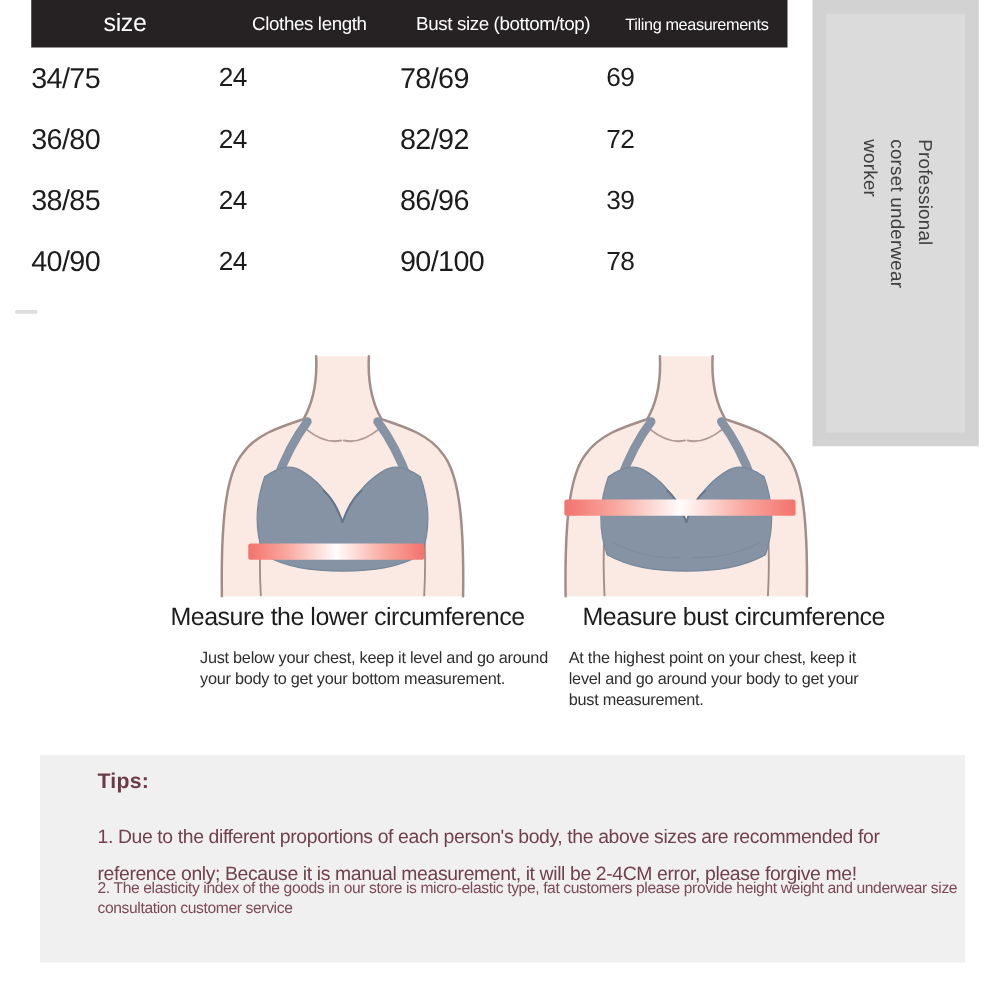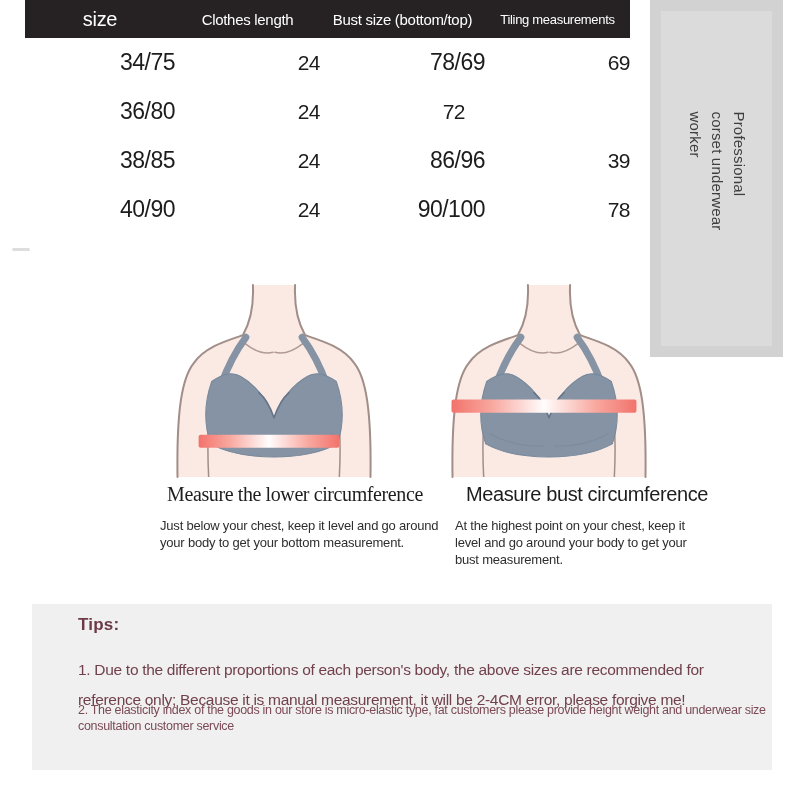--- a/index.html
+++ b/index.html
@@ -13,21 +13,21 @@
     background:#262223; color:#fff; display:flex; align-items:center;
   }
   .tbl-header .hc { text-align:center; letter-spacing:-0.3px; }
   .hc0 { width:150px; font-size:20px; }
   .hc1 { width:145px; font-size:15px; }
   .hc2 { width:165px; font-size:15px; }
   .hc3 { width:145px; font-size:13px; }
 
   .tbl-body { position:absolute; left:25px; top:38px; width:605px; }
   .tbl-row { display:flex; align-items:center; height:49px; color:#1c1c1c; }
-  .tbl-row .c { text-align:right; letter-spacing:-0.5px; }
+  .tbl-row .c { text-align:left; letter-spacing:-0.5px; }
   .c0 { width:150px; font-size:23px; }
   .c1 { width:145px; font-size:21px; }
   .c2 { width:165px; font-size:23px; }
   .c3 { width:145px; font-size:21px; }
 
   .watermark-dash {
     position:absolute; left:12px; top:248px; width:18px; height:3px;
     background:#dedede; border-radius:2px;
   }
 
@@ -48,21 +48,21 @@
   }
 
   
   .fig { position:absolute; width:252px; height:196px; }
   .fig1 { left:148px; top:283px; }
   .fig2 { left:423px; top:283px; }
 
   
   .guide-title { position:absolute; top:483px; width:300px; text-align:center;
     font-size:20px; color:#1d1d1d; letter-spacing:-0.4px; }
-  .gt1 { left:145px;font-family:Liberation Serif, serif; }
+  .gt1 { left:128px; }
   .gt2 { left:437px; }
   .guide-desc { position:absolute; top:517px; font-size:13px; line-height:17px;
     color:#2e2e2e; letter-spacing:-0.2px; }
   .gd1 { left:160px; width:280px; }
   .gd2 { left:455px; width:255px; }
 
   
   .tips-panel {
     position:absolute; left:32px; top:604px; width:740px; height:166px;
     background:#f1f0f1;
@@ -89,20 +89,21 @@
   <div class="tbl-body">
     <div class="tbl-row">
       <div class="c c0">34/75</div>
       <div class="c c1">24</div>
       <div class="c c2">78/69</div>
       <div class="c c3">69</div>
     </div>
     <div class="tbl-row">
       <div class="c c0">36/80</div>
       <div class="c c1">24</div>
+      <div class="c c2">82/92</div>
       <div class="c c3">72</div>
     </div>
     <div class="tbl-row">
       <div class="c c0">38/85</div>
       <div class="c c1">24</div>
       <div class="c c2">86/96</div>
       <div class="c c3">39</div>
     </div>
     <div class="tbl-row">
       <div class="c c0">40/90</div>

